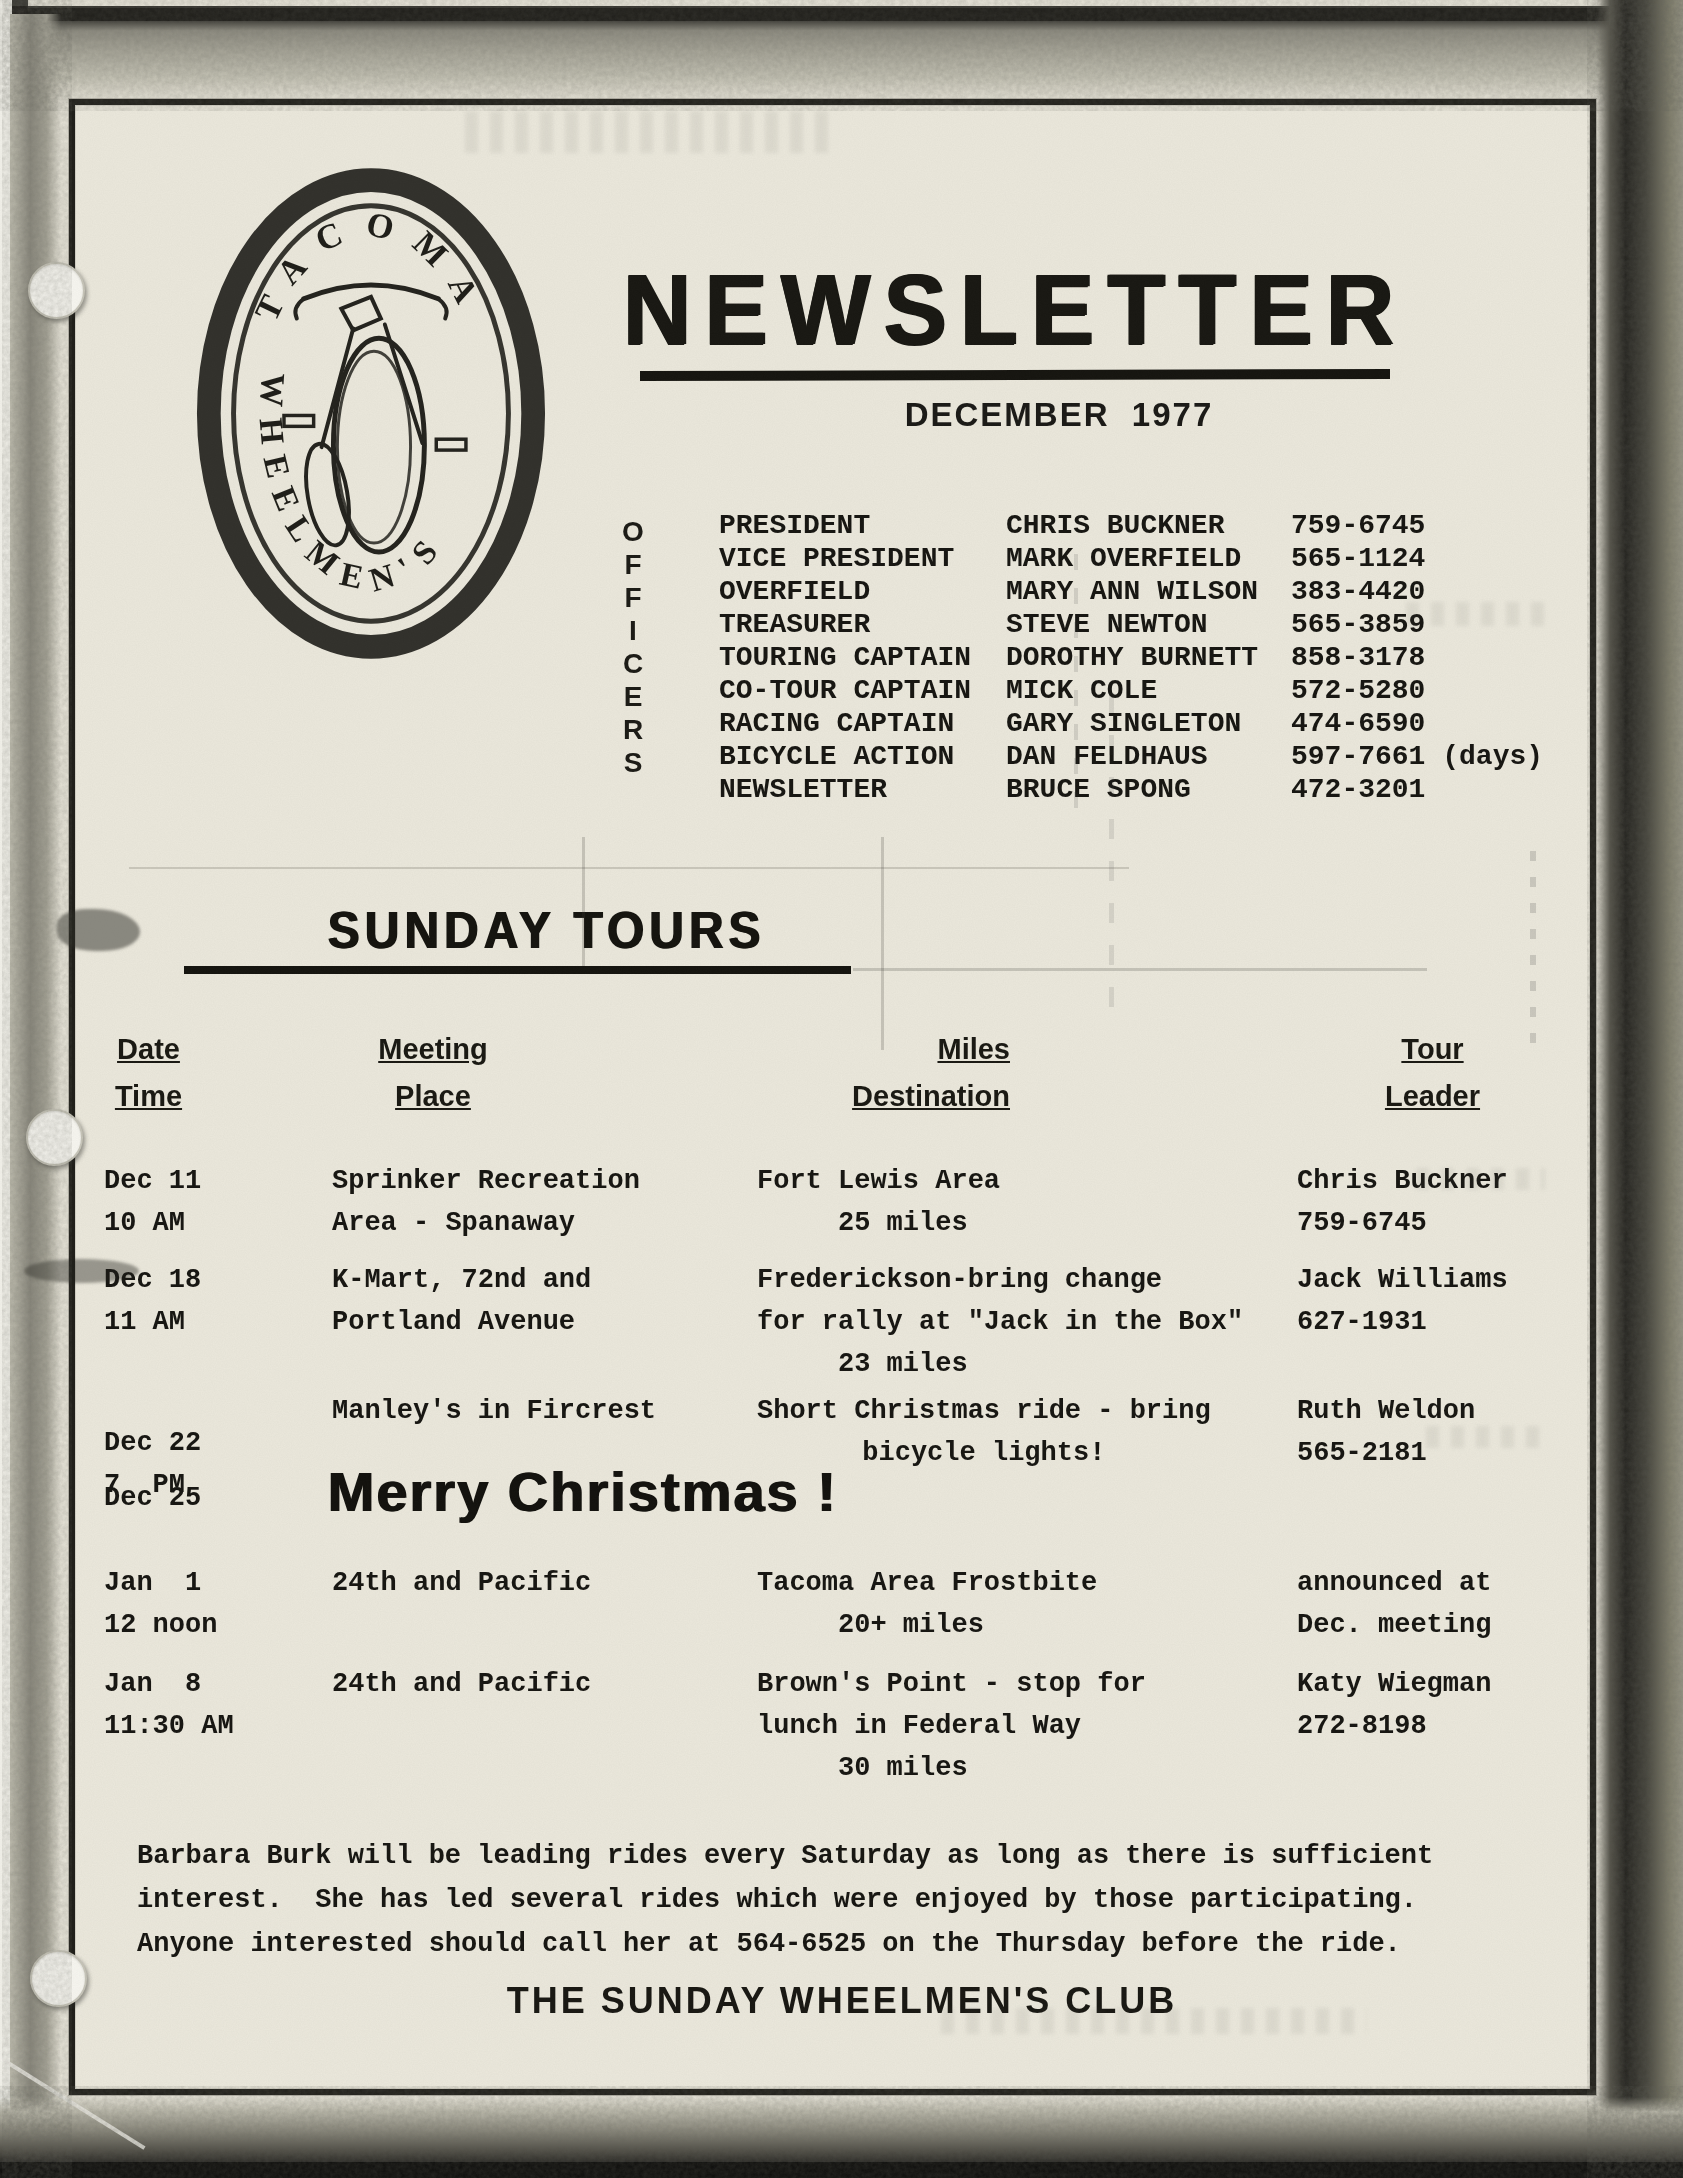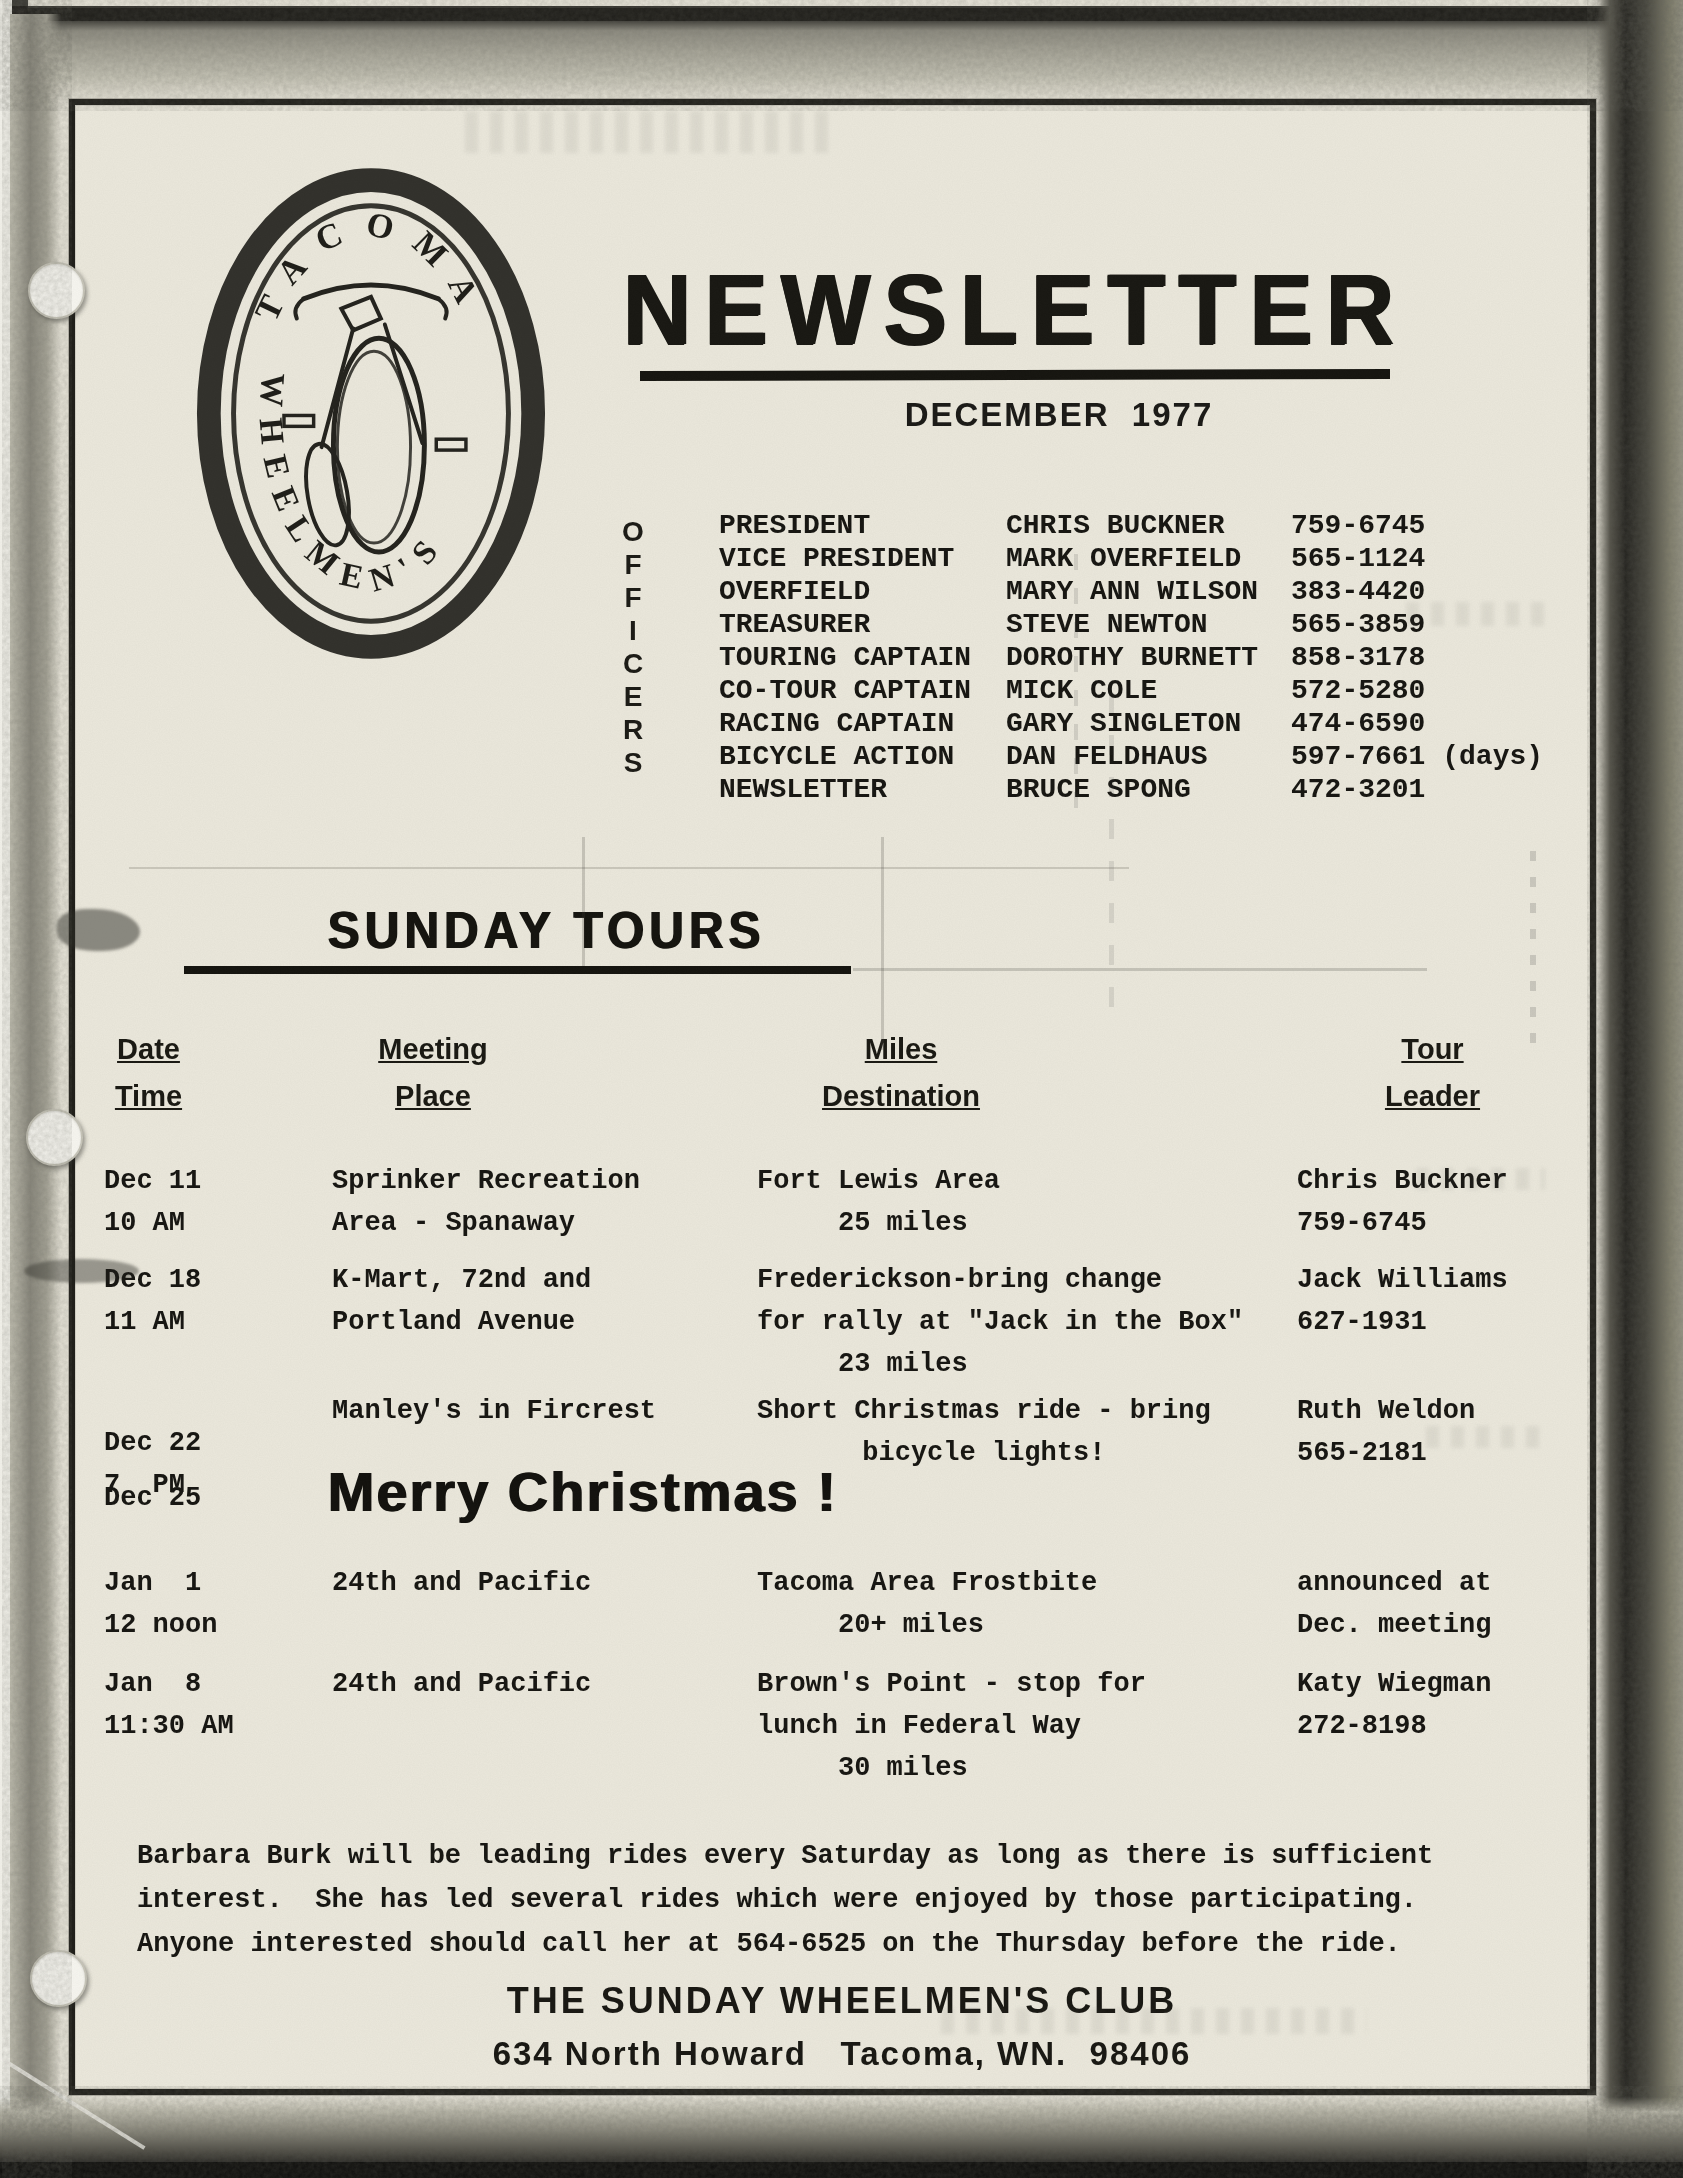--- a/index.html
+++ b/index.html
@@ -173,21 +173,21 @@
     </div>
   </div>
 
   <div class="abs tours-heading">SUNDAY TOURS</div>
   <div class="abs tours-rule"></div>
 
   <div class="abs col-head" style="left:79px;top:1026px;width:139px;">Date
 Time</div>
   <div class="abs col-head" style="left:344px;top:1026px;width:178px;">Meeting
 Place</div>
-  <div class="abs col-head" style="left:792px;top:1026px;width:218px;">Miles
+  <div class="abs col-head" style="left:792px;top:1026px;width:218px;text-align:right;">Miles
 Destination</div>
   <div class="abs col-head" style="left:1358px;top:1026px;width:149px;">Tour
 Leader</div>
 
   <div class="abs mono" style="left:104px;top:1160px;">Dec 11
 10 AM</div>
   <div class="abs mono" style="left:332px;top:1160px;">Sprinker Recreation
 Area - Spanaway</div>
   <div class="abs mono" style="left:757px;top:1160px;">Fort Lewis Area
      25 miles</div>
@@ -230,21 +230,20 @@
 lunch in Federal Way
      30 miles</div>
   <div class="abs mono" style="left:1297px;top:1663px;">Katy Wiegman
 272-8198</div>
 
   <div class="abs mono notes">Barbara Burk will be leading rides every Saturday as long as there is sufficient
 interest.  She has led several rides which were enjoyed by those participating.
 Anyone interested should call her at 564-6525 on the Thursday before the ride.</div>
 
   <div class="abs footer-club">THE SUNDAY WHEELMEN'S CLUB</div>
-  <div class="abs footer-address">634 North Howard   Tacoma, WN.  98406</div>
 
   <div class="abs smudge bleed" style="left:465px;top:111px;width:366px;height:42px;"></div>
   <div class="abs smudge" style="left:1074px;top:554px;width:4px;height:267px;opacity:.14;background:repeating-linear-gradient(180deg,#333 0 16px,transparent 16px 34px);"></div>
   <div class="abs smudge" style="left:1109px;top:693px;width:5px;height:327px;opacity:.12;background:repeating-linear-gradient(180deg,#333 0 20px,transparent 20px 42px);"></div>
   <div class="abs smudge" style="left:129px;top:867px;width:1000px;height:2px;background:#55534a;opacity:.22;"></div>
   <div class="abs smudge" style="left:853px;top:968px;width:574px;height:3px;background:#55534a;opacity:.25;"></div>
   <div class="abs smudge" style="left:582px;top:837px;width:3px;height:129px;background:#44423b;opacity:.22;"></div>
   <div class="abs smudge" style="left:881px;top:837px;width:3px;height:213px;background:#44423b;opacity:.22;"></div>
   <div class="abs smudge" style="left:57px;top:909px;width:83px;height:42px;background:rgba(42,41,36,.5);filter:blur(1.5px);border-radius:40% 60% 50% 50%;"></div>
   <div class="abs smudge" style="left:24px;top:1259px;width:115px;height:24px;background:rgba(30,29,25,.4);filter:blur(1.5px);border-radius:50%;"></div>

